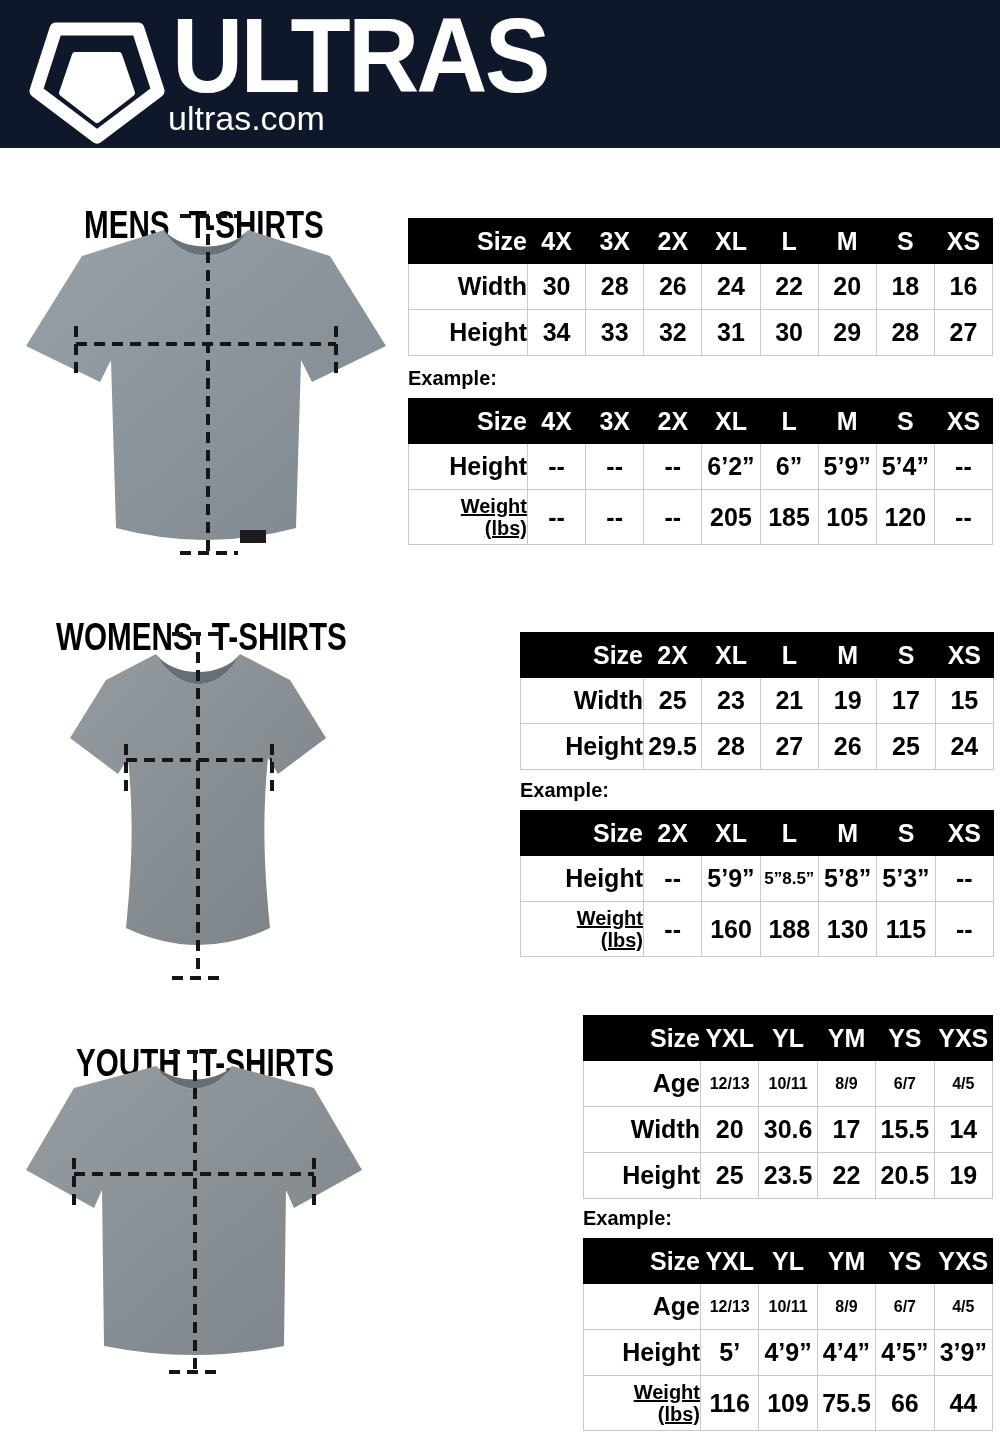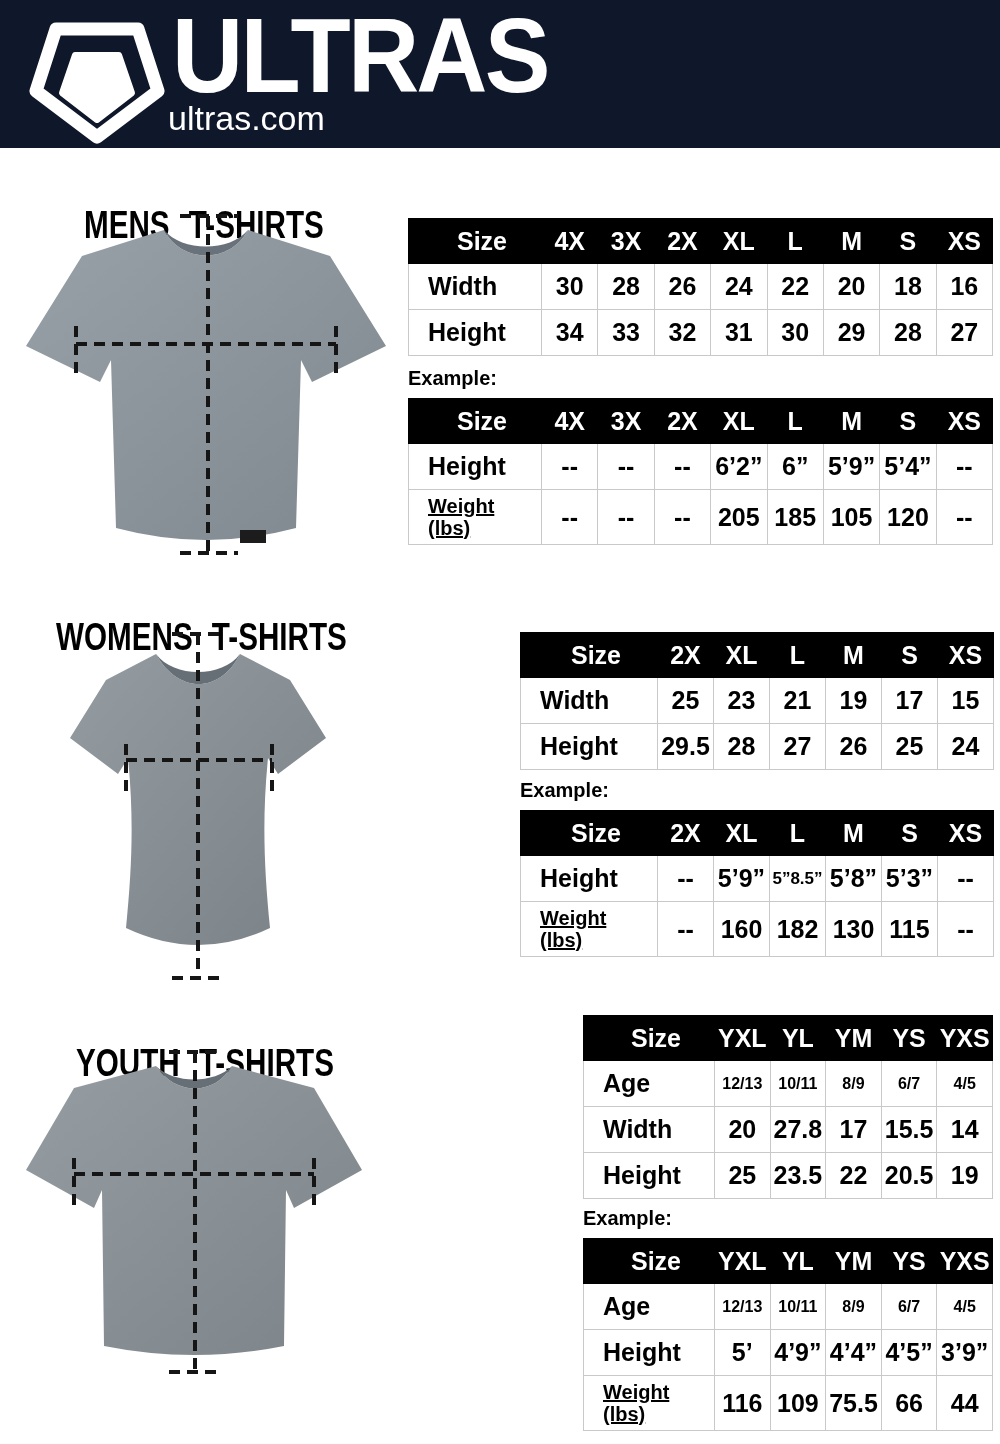--- a/index.html
+++ b/index.html
@@ -38,31 +38,31 @@
   #youth-example{left:583px;top:1208px;}
   
   .tbl{position:absolute;}
   #mens-table{left:408px;top:218px;width:585px;--labelw:118px;}
   #mens-ex-table{left:408px;top:398px;width:585px;--labelw:118px;}
   #womens-table{left:520px;top:632px;width:474px;--labelw:122px;}
   #womens-ex-table{left:520px;top:810px;width:474px;--labelw:122px;}
   #youth-table{left:583px;top:1015px;width:410px;--labelw:116px;}
   #youth-ex-table{left:583px;top:1238px;width:410px;--labelw:116px;}
   .tbl table{border-collapse:collapse;table-layout:fixed;width:100%;}
-  .tbl th:first-child{width:var(--labelw);text-align:center;padding-left:14px;}
+  .tbl th:first-child{width:var(--labelw);text-align:right;}
   .tbl th{
     background:#000;color:#fff;font-weight:bold;font-size:25px;
     height:44px;padding:0;border:1px solid #000;
   }
   .tbl td{
     border:1px solid #c9c9c9;background:#fff;font-weight:bold;font-size:25px;
     text-align:center;height:45px;padding:0;vertical-align:middle;
   }
   .tbl tr.tall td{height:54px;}
-  .tbl td.rowlabel{text-align:left;padding-left:19px;white-space:pre-line;}
+  .tbl td.rowlabel{text-align:right;padding-left:19px;white-space:pre-line;}
   .tbl td.rowlabel.two-line{font-size:20px;line-height:1.1;text-decoration:underline;}
   .tbl td.md{font-size:16px;}
   .tbl td.sm{font-size:17px;}
 </style>
 </head>
 <body>
 
 <div>
 
   <header class="site-header">
@@ -263,21 +263,21 @@
             <td class="sm">5”8.5”</td>
             <td>5’8”</td>
             <td>5’3”</td>
             <td>--</td>
           </tr>
           <tr class="tall">
             <td class="rowlabel two-line">Weight
 (lbs)</td>
             <td>--</td>
             <td>160</td>
-            <td>182</td>
+            <td>188</td>
             <td>130</td>
             <td>115</td>
             <td>--</td>
           </tr>
         </tbody>
       </table>
     </div>
 
   <h2 class="section-title" id="youth-title">YOUTH T-SHIRTS</h2>
 
@@ -319,21 +319,21 @@
             <td class="rowlabel">Age</td>
             <td class="md">12/13</td>
             <td class="md">10/11</td>
             <td class="md">8/9</td>
             <td class="md">6/7</td>
             <td class="md">4/5</td>
           </tr>
           <tr>
             <td class="rowlabel">Width</td>
             <td>20</td>
-            <td>27.8</td>
+            <td>30.6</td>
             <td>17</td>
             <td>15.5</td>
             <td>14</td>
           </tr>
           <tr>
             <td class="rowlabel">Height</td>
             <td>25</td>
             <td>23.5</td>
             <td>22</td>
             <td>20.5</td>

